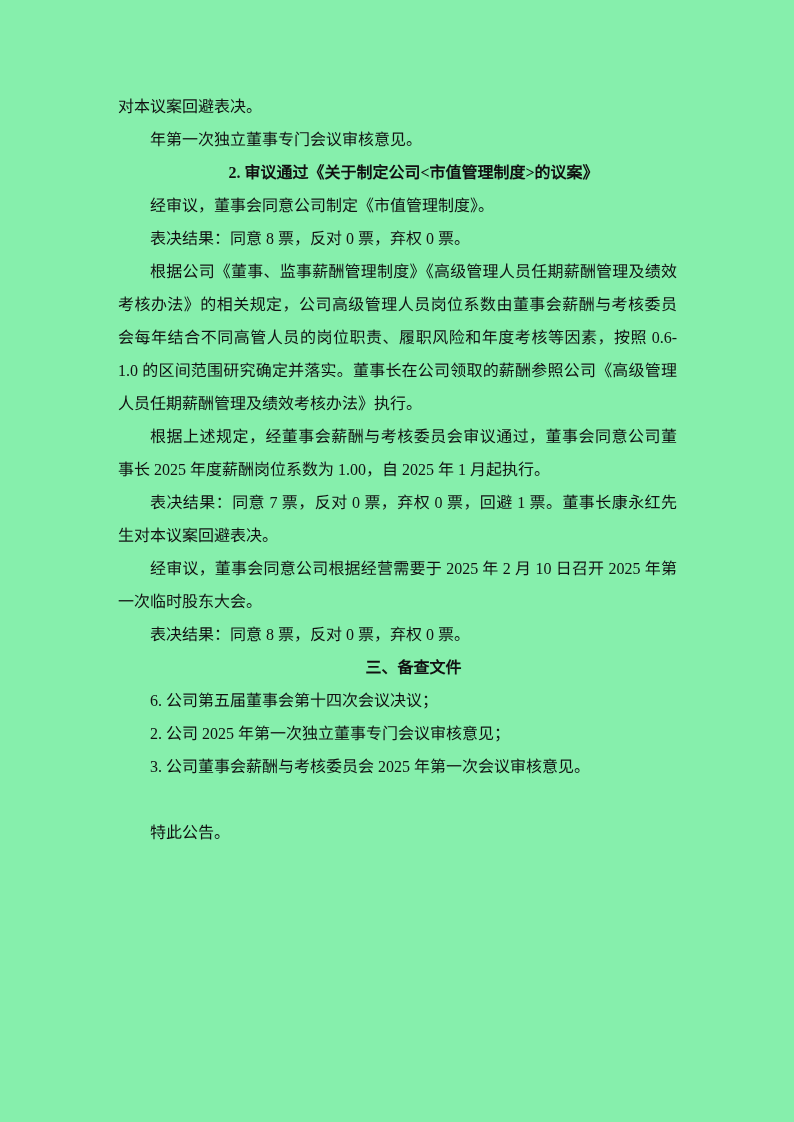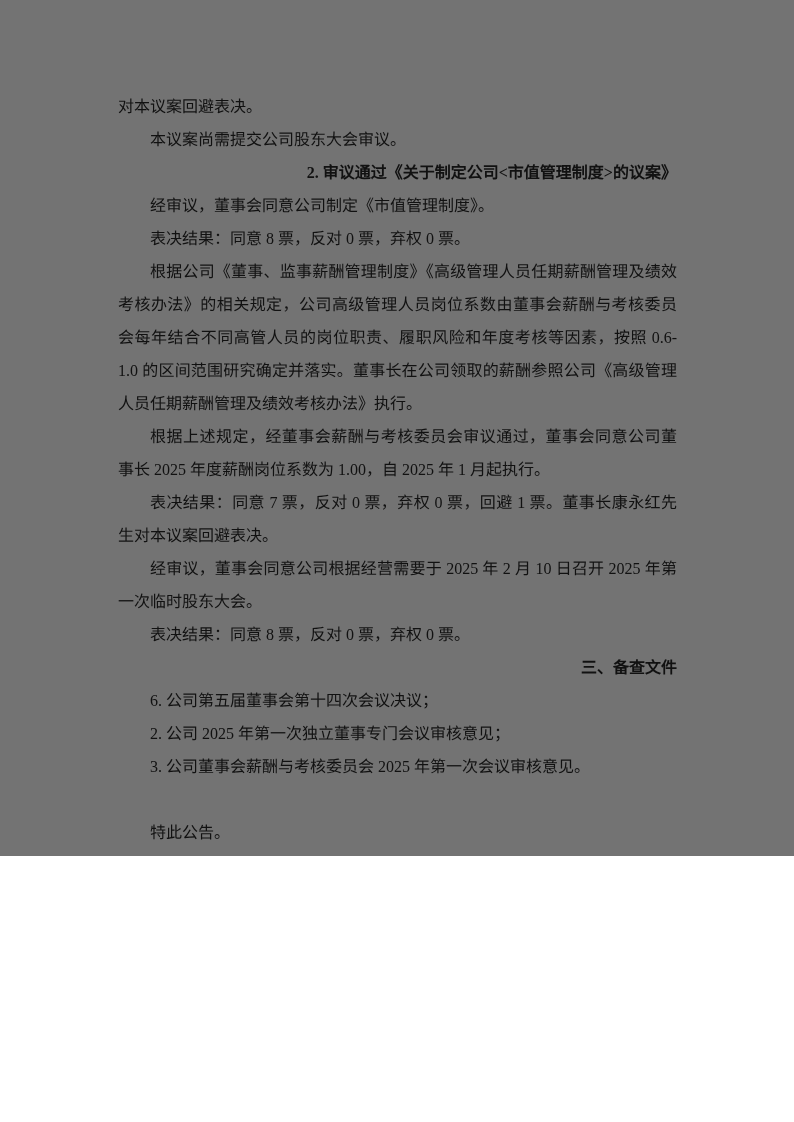--- a/index.html
+++ b/index.html
@@ -3,23 +3,23 @@
 <meta charset="utf-8">
 <style>
   html, body {
     margin: 0;
     padding: 0;
     background: #ffffff;
   }
   .page {
     position: relative;
     width: 794px;
-    height: 856px;
+    height: 1122px;
     margin: 0 auto;
-    background: #737373;
+    background: #86efac;
     box-sizing: border-box;
     padding: 90px 117px 0 118px;
     overflow: hidden;
   }
   .doc-body {
     color: #111111;
     font-family: "Liberation Serif", "DejaVu Serif", serif;
     font-size: 16px;
     line-height: 33px;
   }
@@ -27,33 +27,33 @@
     margin: 0;
     padding: 0;
     min-height: 33px;
     text-align: justify;
   }
   .para.indent {
     text-indent: 2em;
   }
   .para.heading {
     font-weight: 700;
-    text-align: right;
+    text-align: center;
   }
   .para.blank {
     height: 33px;
   }
 </style>
 </head>
 <body>
 
 <div class="page">
   <div class="doc-body">
       <div class="para">对本议案回避表决。</div>
-      <div class="para indent">本议案尚需提交公司股东大会审议。</div>
+      <div class="para indent">年第一次独立董事专门会议审核意见。</div>
       <div class="para heading indent">2. 审议通过《关于制定公司&lt;市值管理制度&gt;的议案》</div>
       <div class="para indent">经审议，董事会同意公司制定《市值管理制度》。</div>
       <div class="para indent">表决结果：同意 8 票，反对 0 票，弃权 0 票。</div>
       <div class="para indent">根据公司《董事、监事薪酬管理制度》《高级管理人员任期薪酬管理及绩效考核办法》的相关规定，公司高级管理人员岗位系数由董事会薪酬与考核委员会每年结合不同高管人员的岗位职责、履职风险和年度考核等因素，按照 0.6-1.0 的区间范围研究确定并落实。董事长在公司领取的薪酬参照公司《高级管理人员任期薪酬管理及绩效考核办法》执行。</div>
       <div class="para indent">根据上述规定，经董事会薪酬与考核委员会审议通过，董事会同意公司董事长 2025 年度薪酬岗位系数为 1.00，自 2025 年 1 月起执行。</div>
       <div class="para indent">表决结果：同意 7 票，反对 0 票，弃权 0 票，回避 1 票。董事长康永红先生对本议案回避表决。</div>
       <div class="para indent">经审议，董事会同意公司根据经营需要于 2025 年 2 月 10 日召开 2025 年第一次临时股东大会。</div>
       <div class="para indent">表决结果：同意 8 票，反对 0 票，弃权 0 票。</div>
       <div class="para heading indent">三、备查文件</div>
       <div class="para indent">6. 公司第五届董事会第十四次会议决议；</div>

